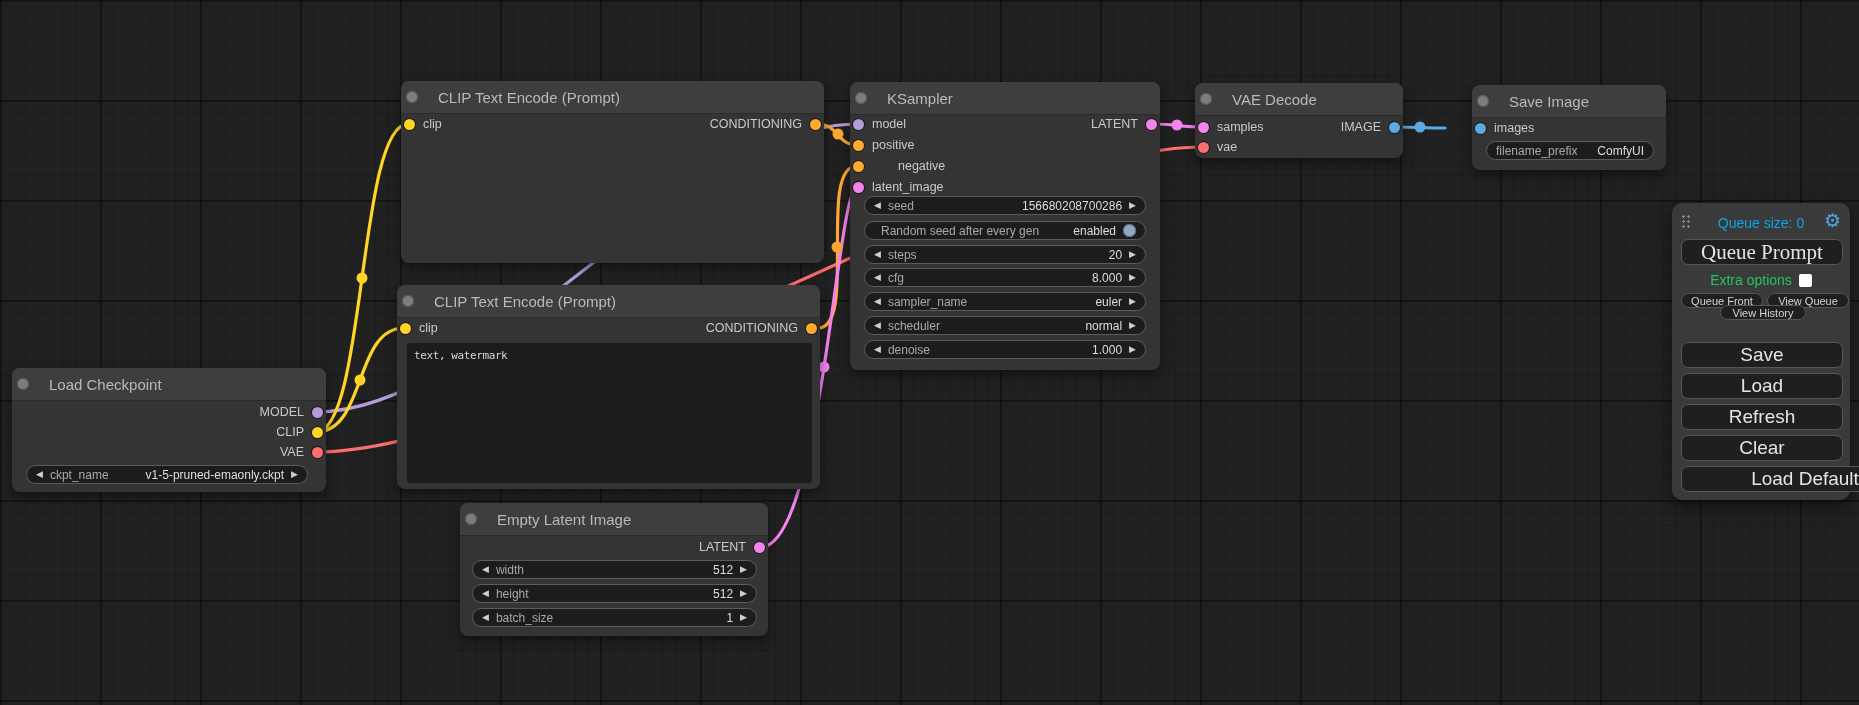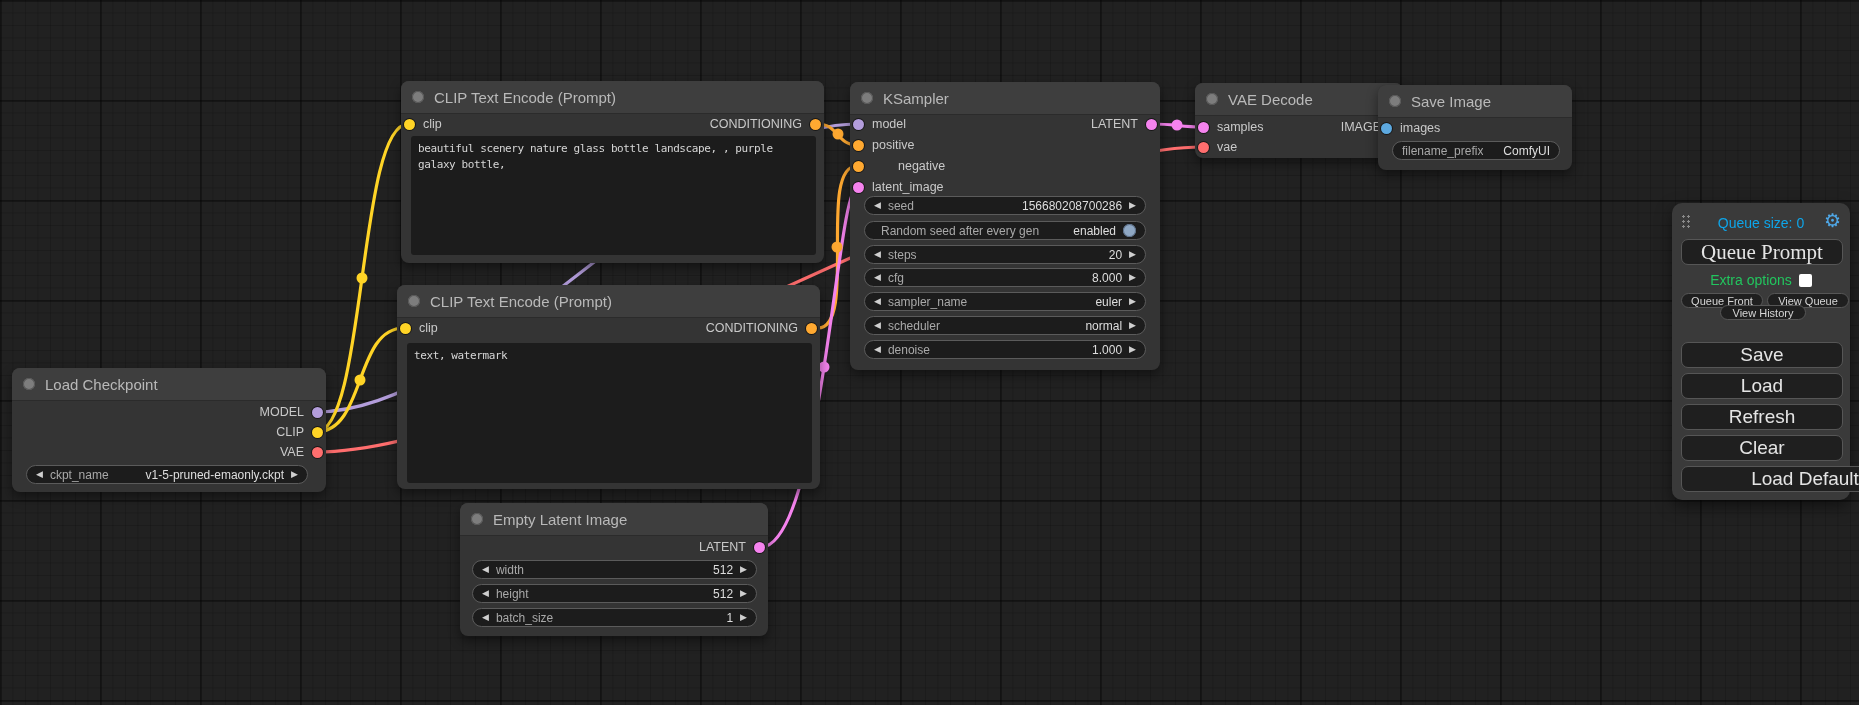--- a/index.html
+++ b/index.html
@@ -15,21 +15,21 @@
     background-size:100px 100px,100px 100px,12.5px 12.5px,12.5px 12.5px;
   }
   #wires{position:absolute;left:0;top:0;z-index:1;}
   .node{
     position:absolute;z-index:2;background:#343434;border-radius:8px;
     box-shadow:0 5px 12px rgba(0,0,0,.45);color:#c8c8c8;
   }
   .node-title{
     height:32px;background:#3e3e3e;border-radius:8px 8px 0 0;
     border-bottom:1px solid #2b2b2b;display:flex;align-items:center;
-    padding:0 11px;gap:10px;font-size:15px;color:#b9b9b9;white-space:nowrap;
+    padding:0 5px;gap:20px;font-size:15px;color:#b9b9b9;white-space:nowrap;
   }
   .tdot{width:12px;height:12px;border-radius:50%;background:#7d7d7d;box-shadow:inset 0 0 0 1px #565656;flex:0 0 auto;}
   .prow{position:absolute;left:0;right:0;height:16px;display:flex;align-items:center;font-size:12.5px;color:#c9c9c9;}
   .prow.in{padding-left:3px;gap:8px;}
   .prow.out{justify-content:flex-end;padding-right:3px;gap:8px;padding-left:44px;}
   .pdot{width:11px;height:11px;border-radius:50%;box-shadow:0 0 0 1px rgba(0,0,0,.55);flex:0 0 auto;}
   .c-model{background:var(--c-model);} .c-clip{background:var(--c-clip);}
   .c-vae{background:var(--c-vae);} .c-cond{background:var(--c-conditioning);}
   .c-latent{background:var(--c-latent);} .c-image{background:var(--c-image);}
   .widget{
@@ -133,21 +133,20 @@
       <span>CLIP Text Encode (Prompt)</span>
     </div>
     <div class="prow in" style="top:35px;">
       <span class="pdot c-clip"></span>
       <span>clip</span>
     </div>
     <div class="prow out" style="top:35px;">
       <span>CONDITIONING</span>
       <span class="pdot c-cond"></span>
     </div>
-    <div class="prompt-box" style="left:10px;top:55px;width:405px;height:119px;">beautiful scenery nature glass bottle landscape, , purple galaxy bottle,</div>
   </div>
 
   <div class="node" style="left:397px;top:285px;width:423px;height:204px;">
     <div class="node-title">
       <span class="tdot"></span>
       <span>CLIP Text Encode (Prompt)</span>
     </div>
     <div class="prow in" style="top:35px;">
       <span class="pdot c-clip"></span>
       <span>clip</span>
@@ -268,21 +267,21 @@
     <div class="prow in" style="top:56px;">
       <span class="pdot c-vae"></span>
       <span>vae</span>
     </div>
     <div class="prow out" style="top:36px;">
       <span>IMAGE</span>
       <span class="pdot c-image"></span>
     </div>
   </div>
 
-  <div class="node" style="left:1378px;top:85px;width:194px;height:85px;">
+  <div class="node" style="left:1472px;top:85px;width:194px;height:85px;">
     <div class="node-title">
       <span class="tdot"></span>
       <span>Save Image</span>
     </div>
     <div class="prow in" style="top:35px;">
       <span class="pdot c-image"></span>
       <span>images</span>
     </div>
     <div class="widget" style="left:14px;top:56px;width:168px;">
       <span class="wlabel">filename_prefix</span>

